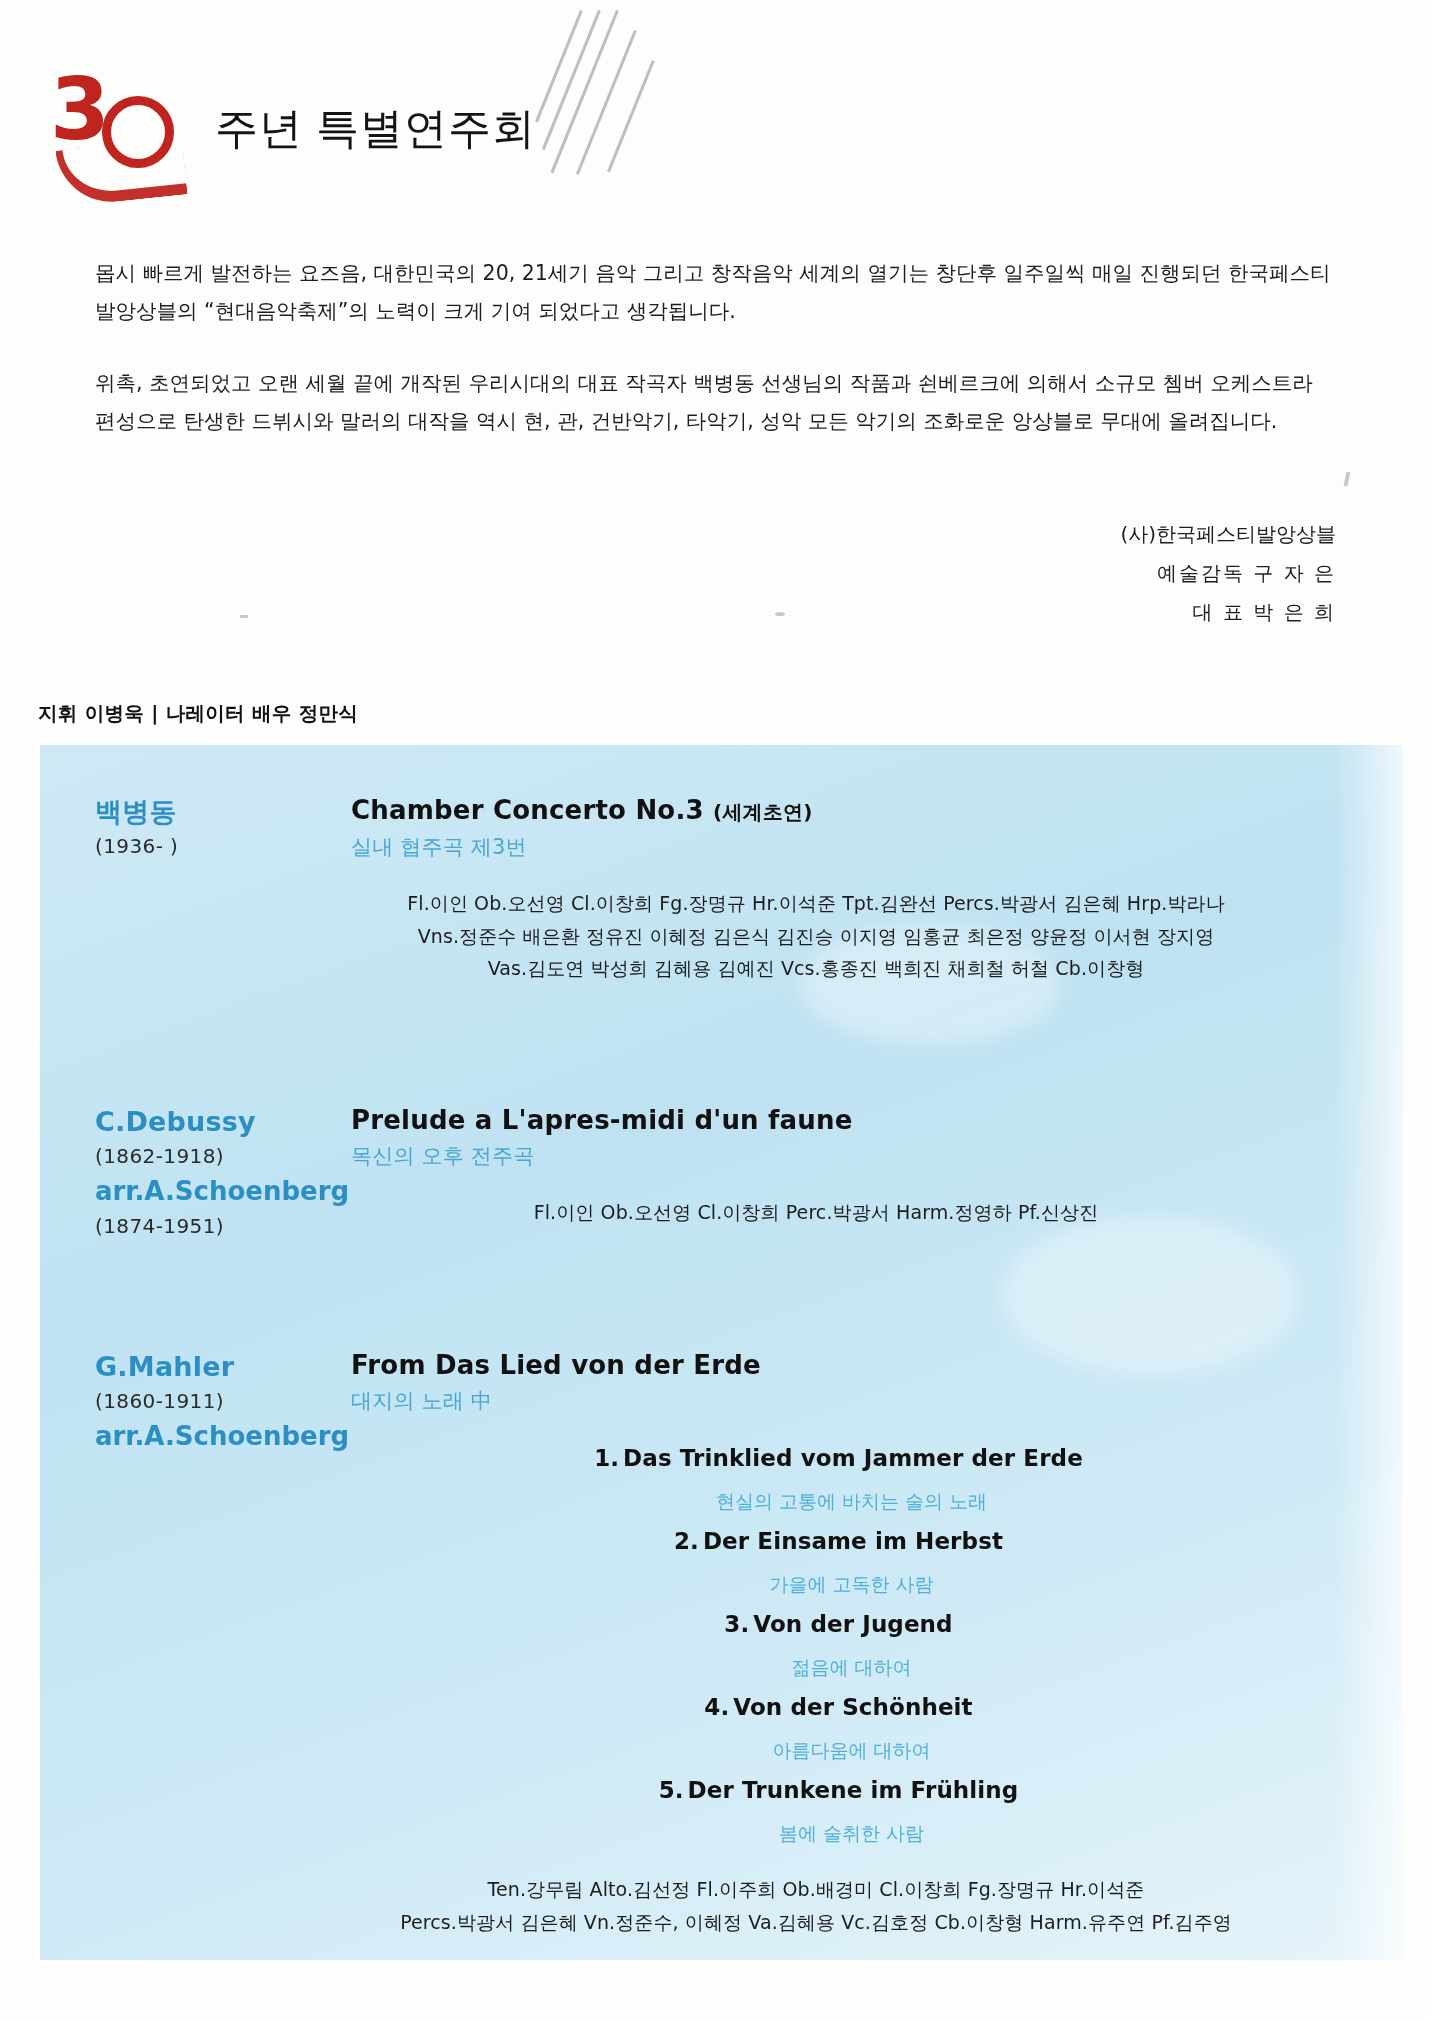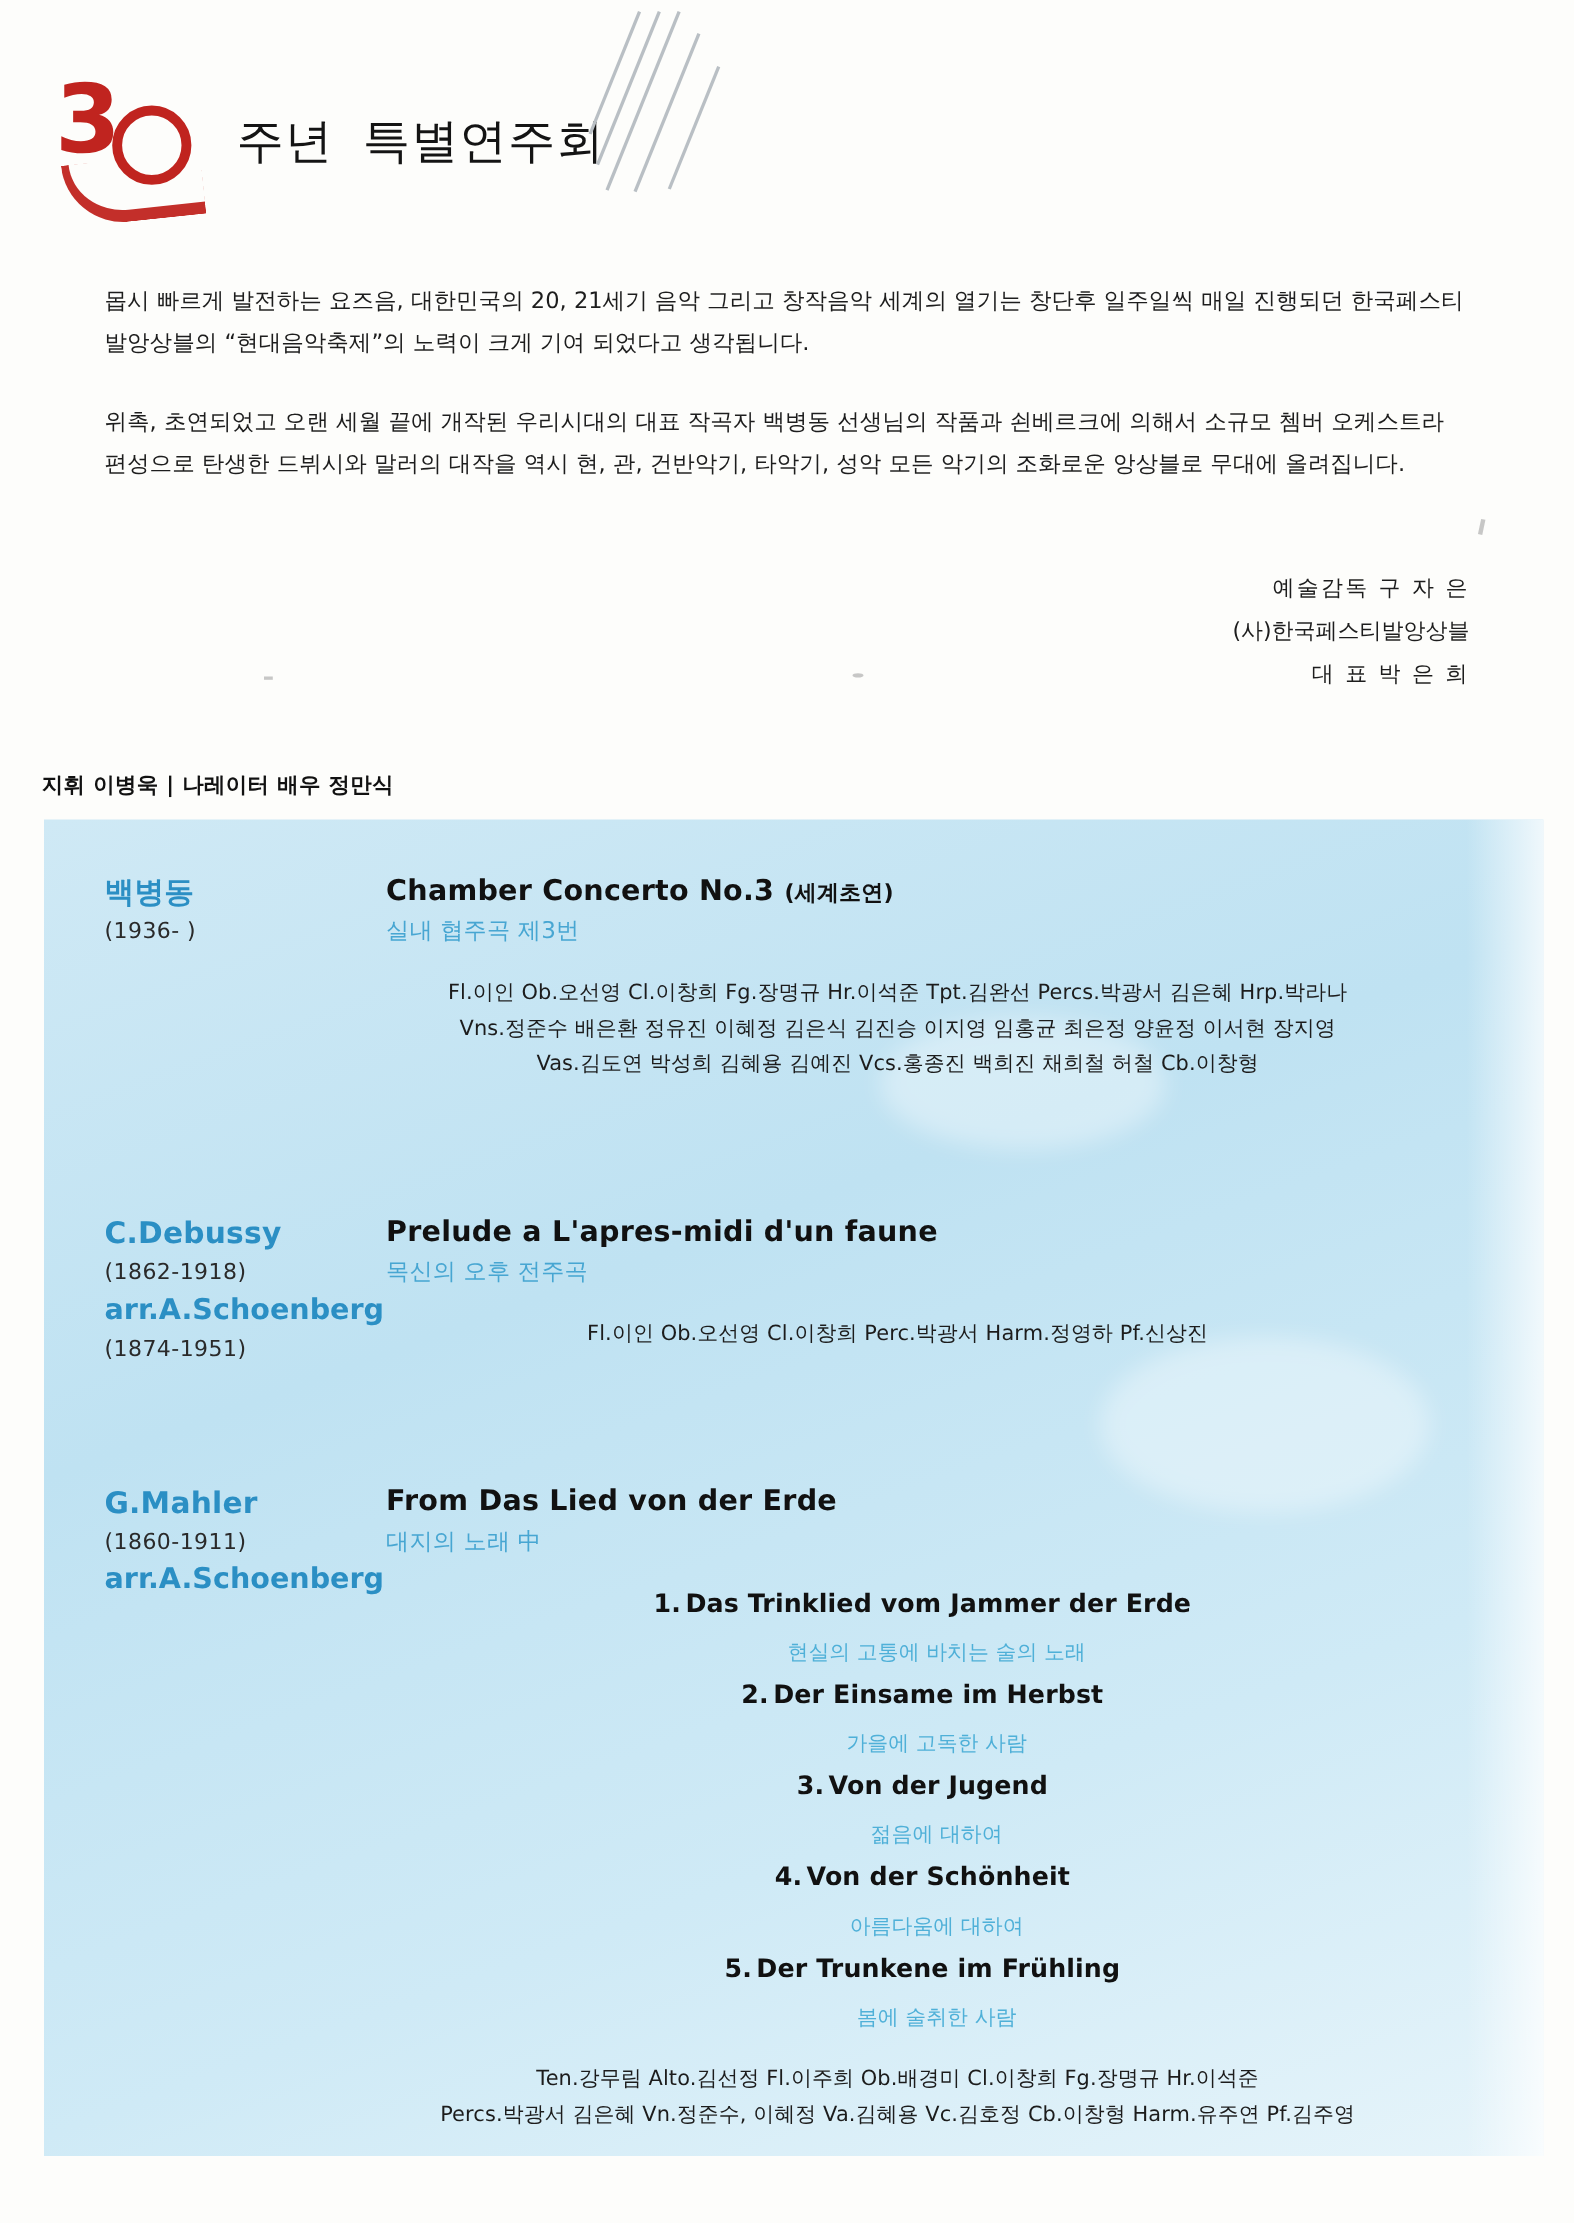--- a/index.html
+++ b/index.html
@@ -68,21 +68,21 @@
     transform: rotate(-6deg);
     opacity: .95;
   }
   .logo-title {
     position: absolute;
     left: 175px;
     top: 60px;
     font-size: 43px;
     letter-spacing: 1px;
     color: #141414;
-    font-family: Liberation Mono, monospace;
+    font-family: Liberation Sans, sans-serif;
   }
   .slashes {
     position: absolute;
     left: 530px;
     top: -30px;
     width: 150px;
     height: 200px;
   }
   .slash {
     position: absolute;
@@ -285,22 +285,22 @@
       <div class="slash s5"></div>
     </div>
   </div>
 
   <div class="intro">
     <p>몹시 빠르게 발전하는 요즈음, 대한민국의 20, 21세기 음악 그리고 창작음악 세계의 열기는 창단후 일주일씩 매일 진행되던 한국페스티발앙상블의 “현대음악축제”의 노력이 크게 기여 되었다고 생각됩니다.</p>
     <p>위촉, 초연되었고 오랜 세월 끝에 개작된 우리시대의 대표 작곡자 백병동 선생님의 작품과 쇤베르크에 의해서 소규모 쳄버 오케스트라 편성으로 탄생한 드뷔시와 말러의 대작을 역시 현, 관, 건반악기, 타악기, 성악 모든 악기의 조화로운 앙상블로 무대에 올려집니다.</p>
   </div>
 
   <div class="signature">
+    <div class="sig-line">(사)한국페스티발앙상블</div>
     <div class="sig-line spaced">예술감독 구 자 은</div>
-    <div class="sig-line">(사)한국페스티발앙상블</div>
     <div class="sig-line wide">대      표 박 은 희</div>
   </div>
 
   <div class="credits">지휘 이병욱 | 나레이터 배우 정만식</div>
 
   <div class="panel">
     <div class="smudge sm1"></div>
     <div class="smudge sm2"></div>
 
     <div class="work w1">

